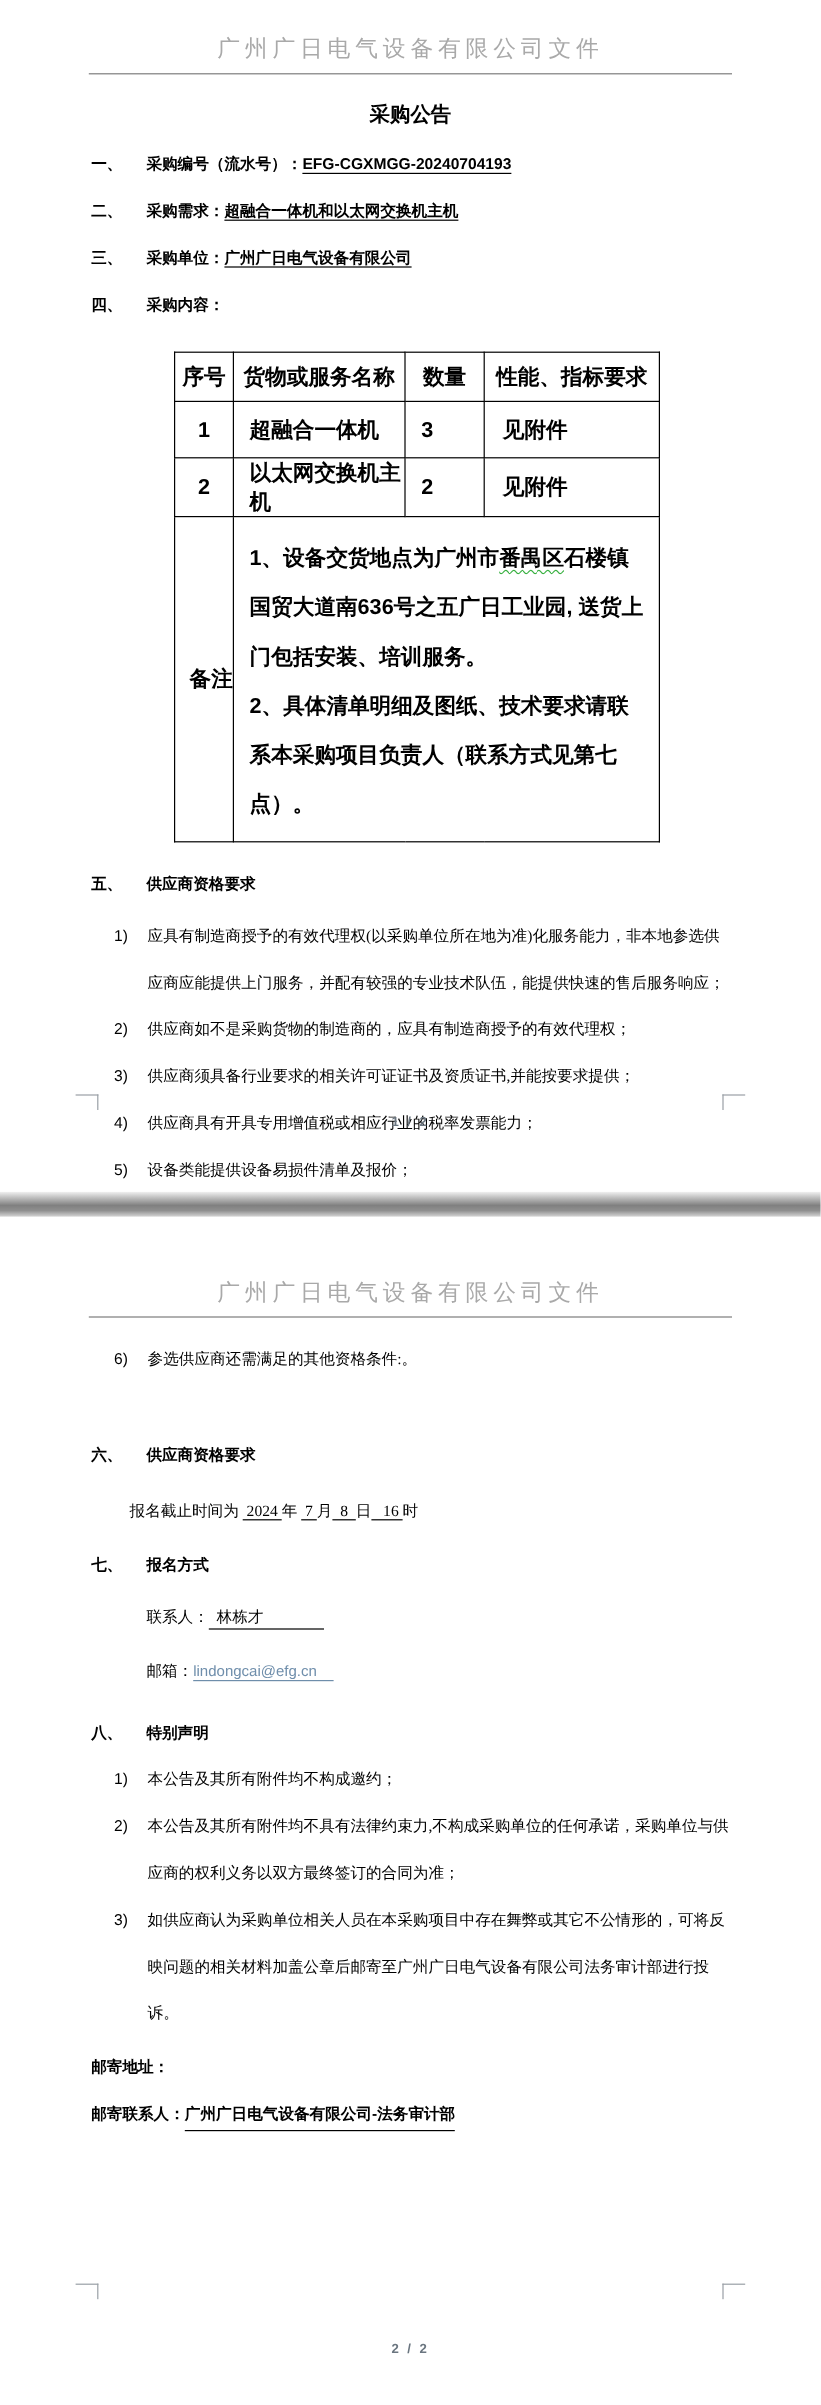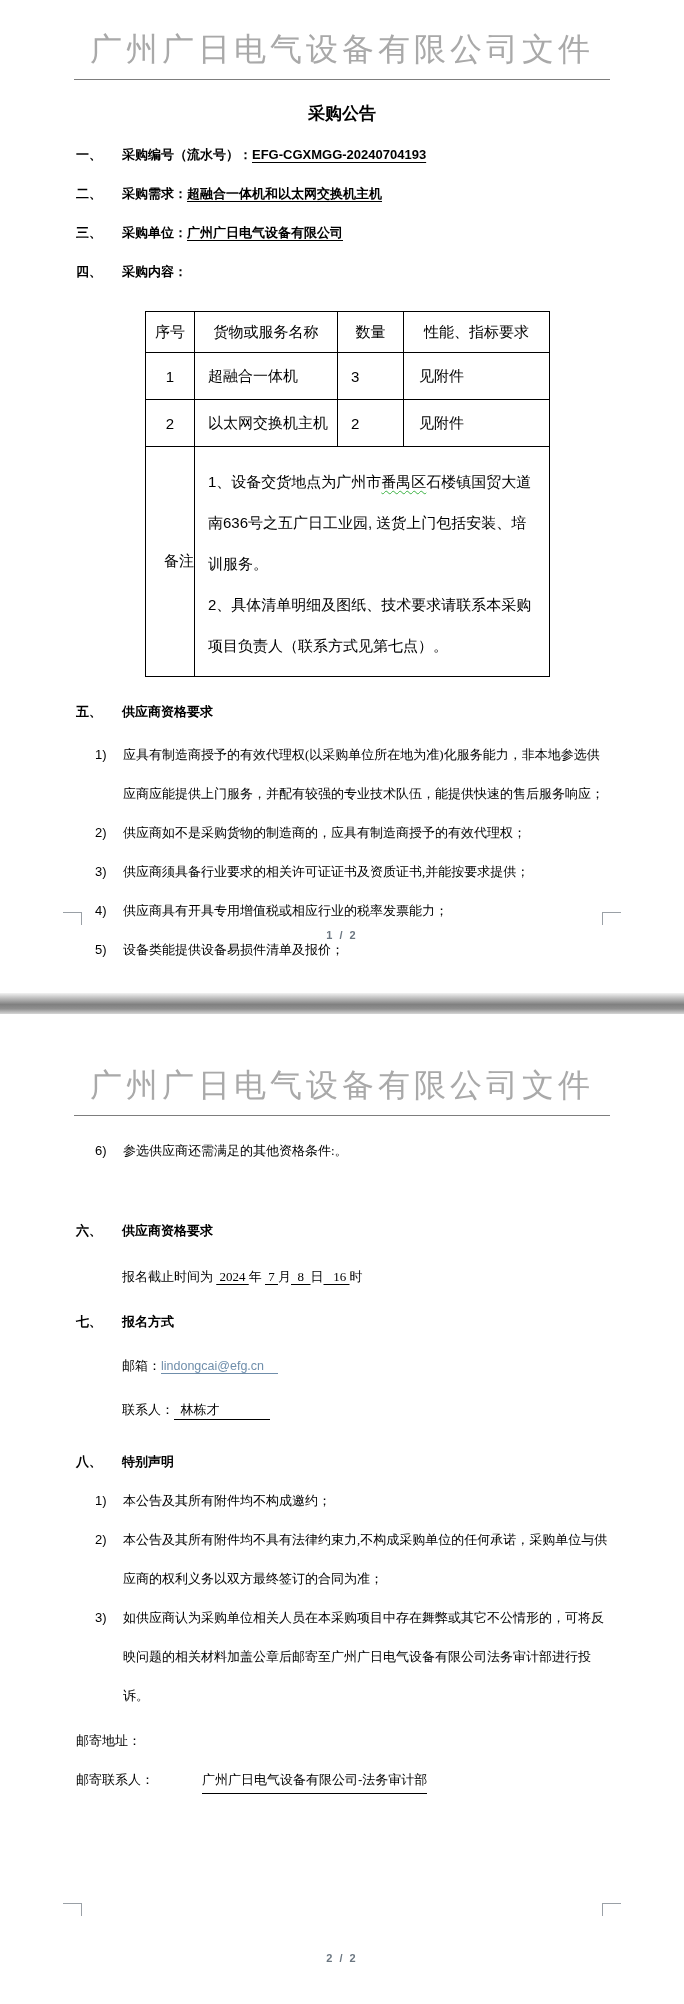--- a/index.html
+++ b/index.html
@@ -13,35 +13,35 @@
   *{margin:0;padding:0;box-sizing:border-box;}
   html,body{background:#ffffff;}
   body{width:684px;font-family:"Liberation Serif","DejaVu Serif",serif;color:#000;}
   .canvas{width:684px;height:2004px;background:#fff;position:relative;overflow:hidden;}
   .page{position:relative;background:#fff;overflow:hidden;}
   .page-1{height:993px;}
   .page-2{height:990px;}
   .page-separator{height:21px;background:linear-gradient(180deg,#f2f2f2 0%,#bdbdbd 25%,#808080 55%,#8f8f8f 75%,#d6d6d6 100%);}
   .letterhead{
     text-align:center;color:var(--letterhead);
-    font-size:32px;letter-spacing:4px;font-weight:400;
+    font-size:19px;letter-spacing:4px;font-weight:400;
     padding-top:28px;
     font-family:"Liberation Serif","DejaVu Serif",serif;
   }
   .page-2 .letterhead{padding-top:50px;}
   .head-rule{border-bottom:1.5px solid var(--rule);margin:7px 74px 0 74px;}
   .doc-title{text-align:center;font-size:17px;font-weight:bold;margin-top:22px;font-family:"Liberation Sans","DejaVu Sans",sans-serif;}
   .content{padding:0 72px 0 76px;font-size:13px;}
   
   .num-item{display:flex;margin-top:21px;font-weight:bold;font-family:"Liberation Sans","DejaVu Sans",sans-serif;}
   .num-item .n{width:46px;flex:0 0 46px;}
   .num-item .val{text-decoration:underline;text-underline-offset:3px;}
   
   .purchase-table{border-collapse:collapse;margin:30px 0 0 69px;font-family:"Liberation Sans","DejaVu Sans",sans-serif;}
-  .purchase-table td,.purchase-table th{border:1.5px solid #000;font-size:15px;font-weight:normal;vertical-align:middle;}
+  .purchase-table td,.purchase-table th{border:1.5px solid #000;font-size:18px;font-weight:bold;vertical-align:middle;}
   .col-no{width:49px;text-align:center;}
   .col-name{width:143px;text-align:left;padding-left:13px;}
   .col-qty{width:66px;text-align:left;padding-left:13px;}
   .col-spec{width:146px;text-align:left;padding-left:15px;}
   .purchase-table thead th{height:41px;text-align:center;padding-left:0;}
   .purchase-table tbody td{height:47px;}
   .remark-cell{height:auto;padding:14px 12px 10px 13px;line-height:41px;text-align:left;}
   .remark-label{text-align:right;}
   .squiggle{text-decoration:underline wavy var(--squiggle);text-decoration-thickness:1px;text-underline-offset:3px;}
   
@@ -56,29 +56,29 @@
   .corner-mark.left{left:63px;border-top:1px solid var(--mark);border-right:1px solid var(--mark);}
   .corner-mark.right{right:63px;border-top:1px solid var(--mark);border-left:1px solid var(--mark);}
   .page-1 .corner-mark{bottom:68px;}
   .page-2 .corner-mark{bottom:88px;}
   .page-num{position:absolute;left:0;right:0;text-align:center;font-size:11px;color:var(--pagenum);font-weight:bold;letter-spacing:2px;font-family:"Liberation Sans","DejaVu Sans",sans-serif;}
   .page-1 .page-num{bottom:52px;}
   .page-2 .page-num{bottom:40px;}
   
   .p2-item6{margin-top:15px;}
   .sec6{margin-top:52px;}
-  .deadline-line{margin:27px 0 0 46px;line-height:20px;}
+  .deadline-line{margin:27px 0 0 32px;line-height:20px;}
   .u{text-decoration:underline;text-underline-offset:3px;white-space:pre;}
   .sec7{margin-top:26px;}
   .contact-line{margin:26px 0 0 46px;}
   .fill{display:inline-block;border-bottom:1px solid #000;min-width:96px;white-space:pre;}
   .email-link{color:var(--link);border-bottom-color:var(--link);font-family:"Liberation Sans","DejaVu Sans",sans-serif;font-size:12.5px;}
   .sec8{margin-top:33px;}
   .p2-list{margin-top:10px;}
-  .mail-line{display:flex;font-weight:normal;margin-top:12px;line-height:27px;font-family:"Liberation Sans","DejaVu Sans",sans-serif;gap:48px;}
+  .mail-line{display:flex;font-weight:bold;margin-top:12px;line-height:27px;font-family:"Liberation Sans","DejaVu Sans",sans-serif;}
   .mail-line .mv{border-bottom:1px solid #000;}
 </style>
 </head>
 <body>
 
 <div class="canvas">
 
   <div class="page page-1">
     <div class="letterhead">广州广日电气设备有限公司文件</div>
     <div class="head-rule"></div>
@@ -190,24 +190,24 @@
       <div class="deadline-line">
         <span>报名截止时间为 </span><span class="u"> 2024 </span><span>年 </span><span class="u"> 7 </span><span>月</span><span class="u">  8  </span><span>日</span><span class="u">   16 </span><span>时</span>
       </div>
 
       <div class="sec-head sec7">
         <span class="n">七、</span>
         <span>报名方式</span>
       </div>
 
       <div class="contact-line">
+        <span>联系人：</span><span class="fill">  林栋才      </span>
+      </div>
+      <div class="contact-line">
         <span>邮箱：</span><span class="fill email-link">lindongcai@efg.cn    </span>
-      </div>
-      <div class="contact-line">
-        <span>联系人：</span><span class="fill">  林栋才      </span>
       </div>
 
       <div class="sec-head sec8">
         <span class="n">八、</span>
         <span>特别声明</span>
       </div>
 
       <div class="p2-list">
         <div class="sub-item">
           <span class="n">1)</span>

